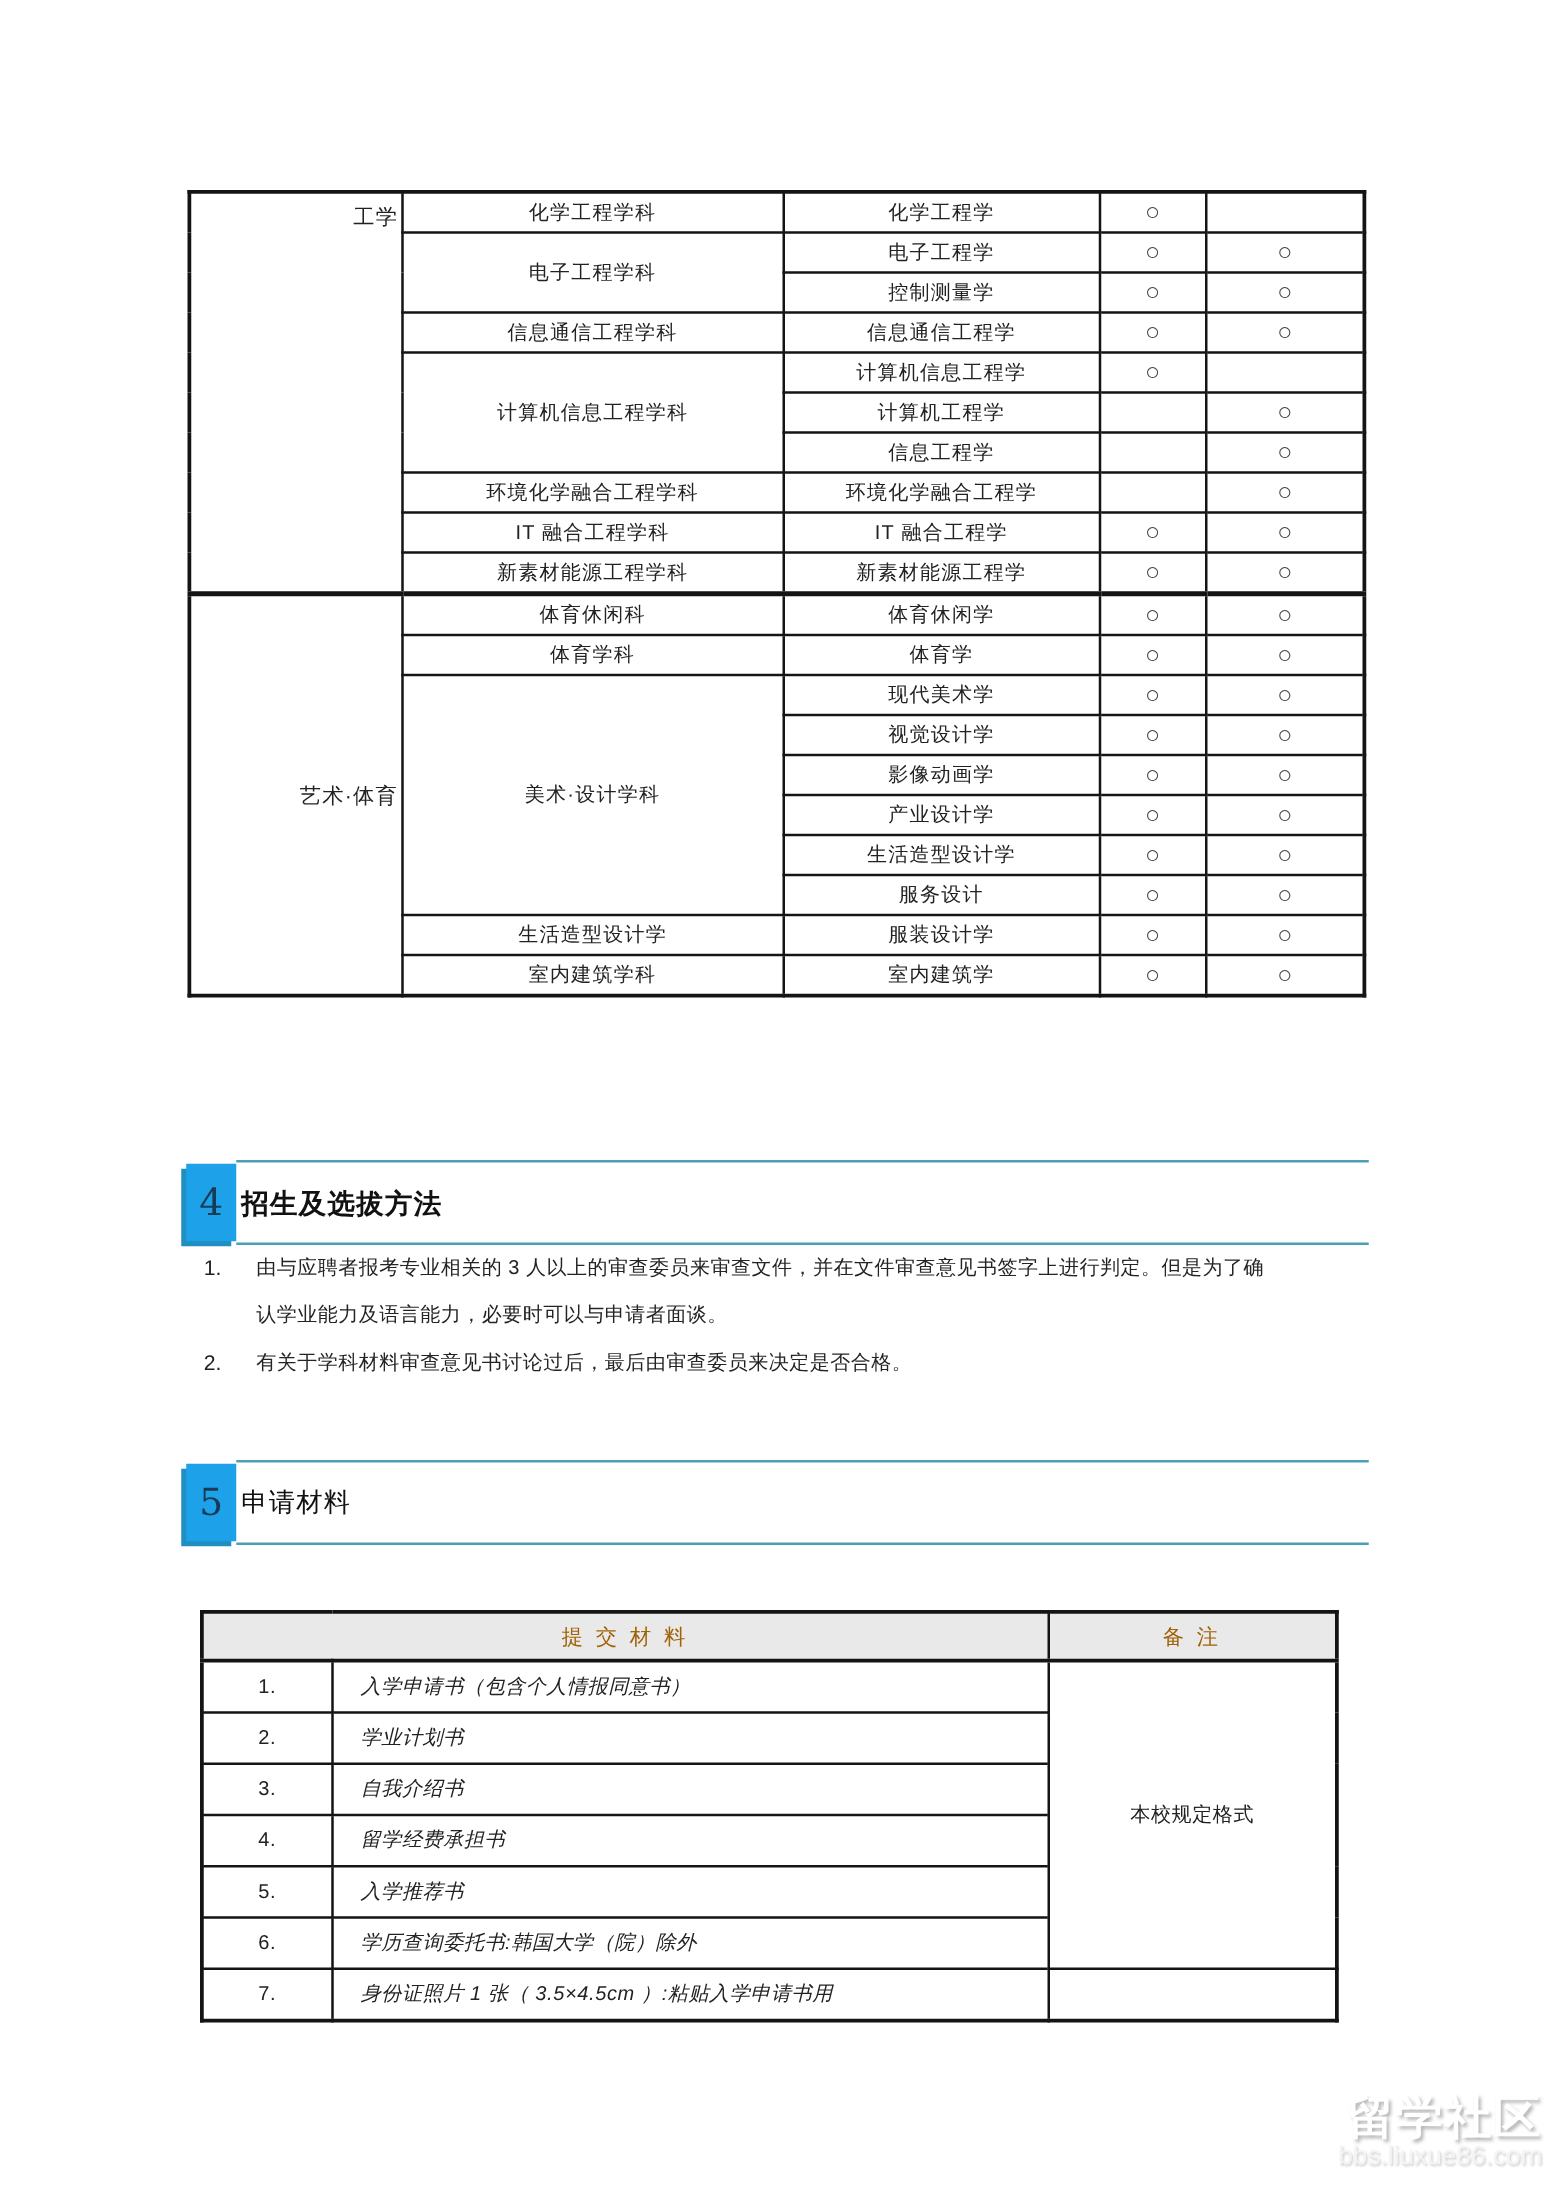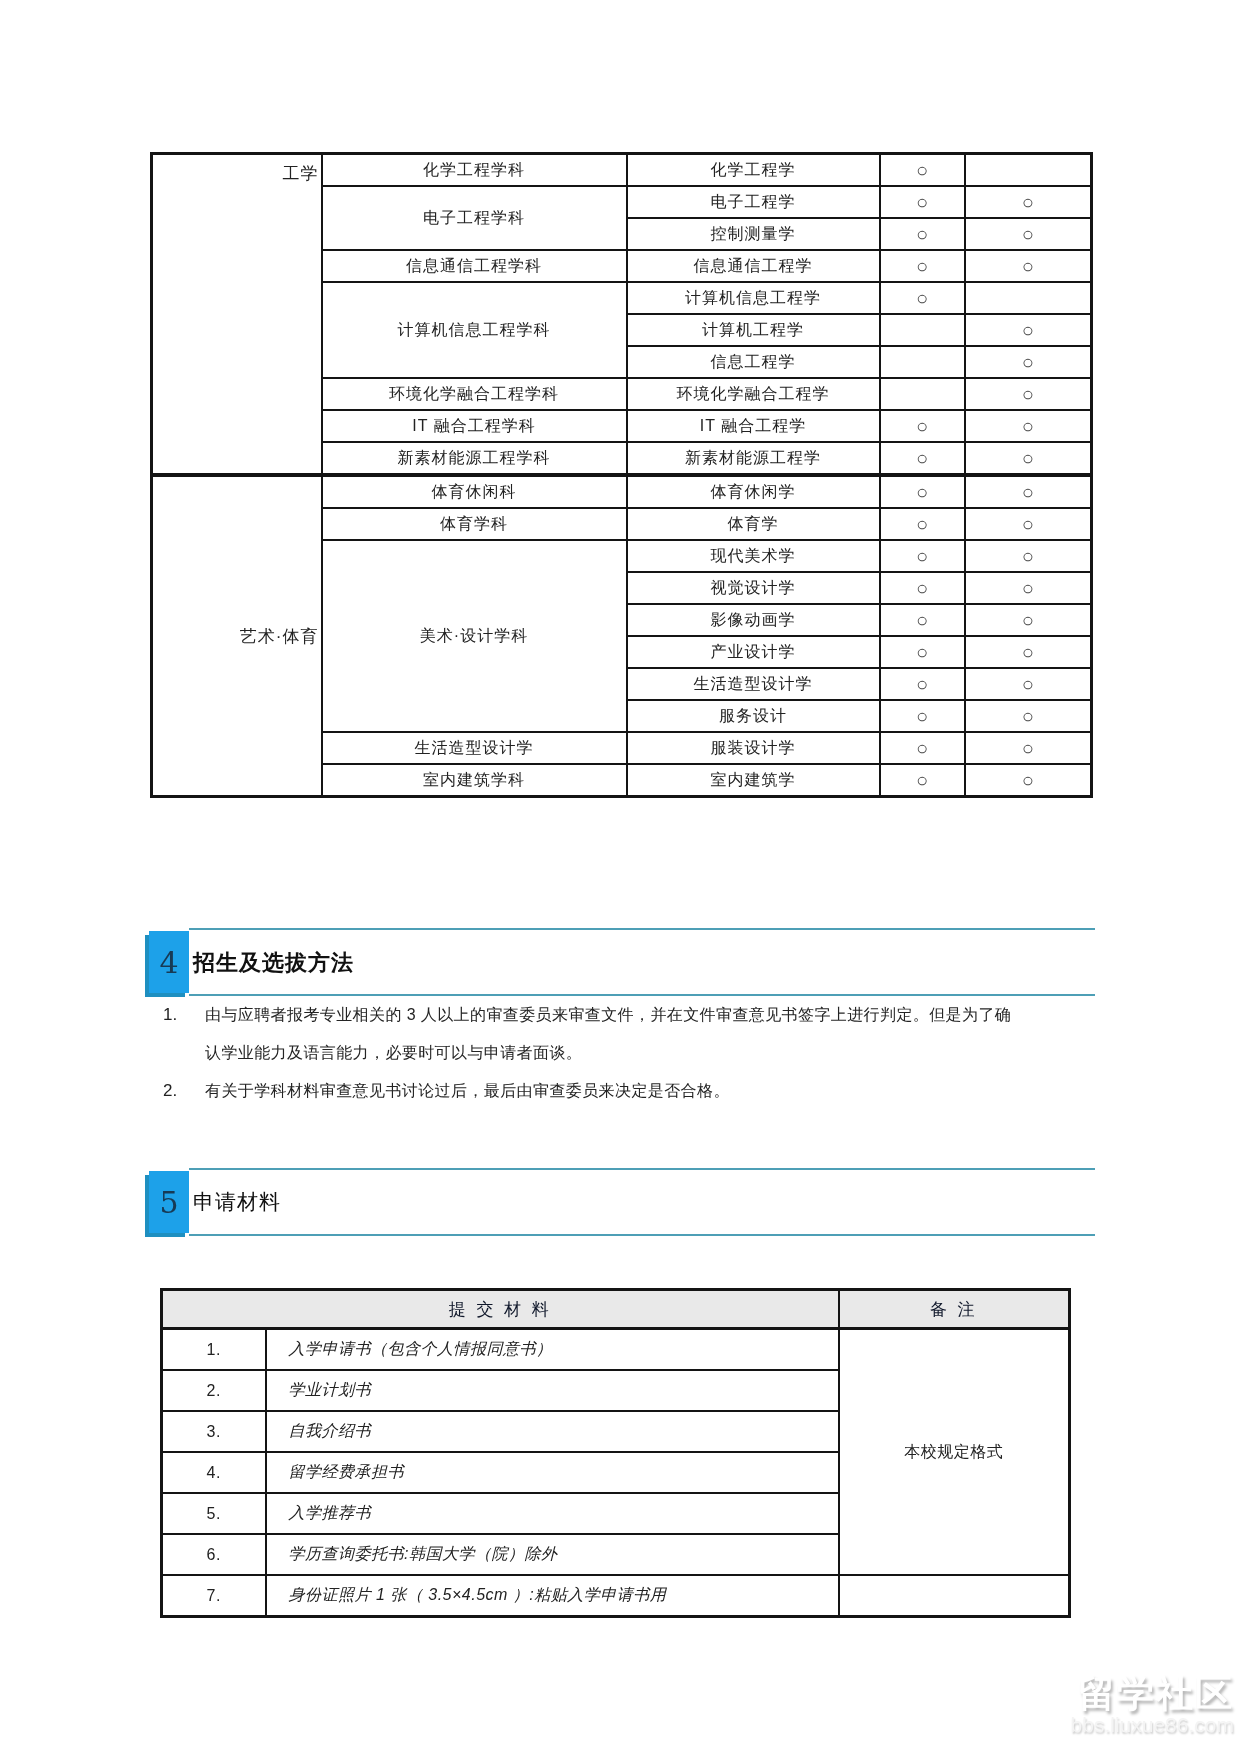--- a/index.html
+++ b/index.html
@@ -47,21 +47,21 @@
   .num-item .txt{width:822px;font-size:16px;line-height:38px;letter-spacing:0.4px;color:#242424;}
 
   
   #materials-table{
     position:absolute;left:160px;top:1288px;width:908px;
     border-collapse:collapse;table-layout:fixed;
     border:3px solid #141414;
   }
   #materials-table th{
     background:#e9e9e9;border:2px solid #141414;border-bottom:3px solid #141414;
-    height:34px;font-size:17px;font-weight:normal;letter-spacing:3px;color:#0f172a;
+    height:34px;font-size:17px;font-weight:normal;letter-spacing:3px;color:#a16207;font-family:Liberation Serif, serif;
   }
   #materials-table td{
     border:2px solid #141414;height:37px;
     font-size:16px;color:#222;vertical-align:middle;letter-spacing:0.5px;
   }
   #materials-table td.no-cell{text-align:center;width:104px;}
   #materials-table td.item-cell{text-align:left;padding-left:22px;font-style:italic;}
   #materials-table td.remark-cell{text-align:center;margin-left:36px;}
 
   

